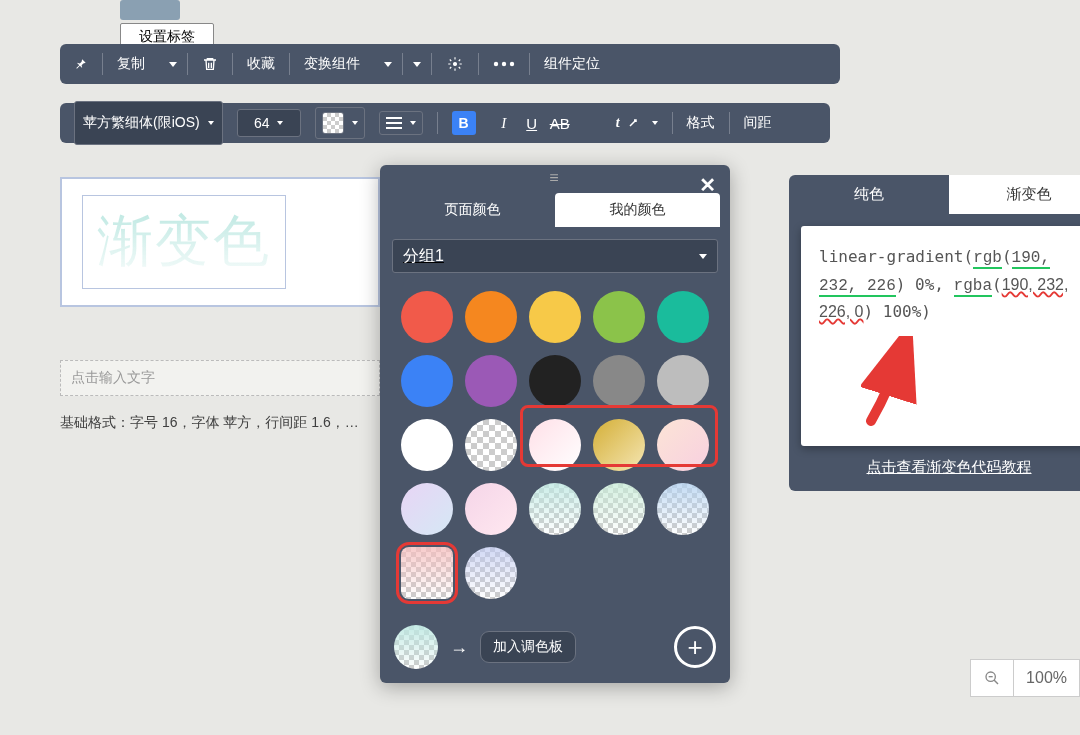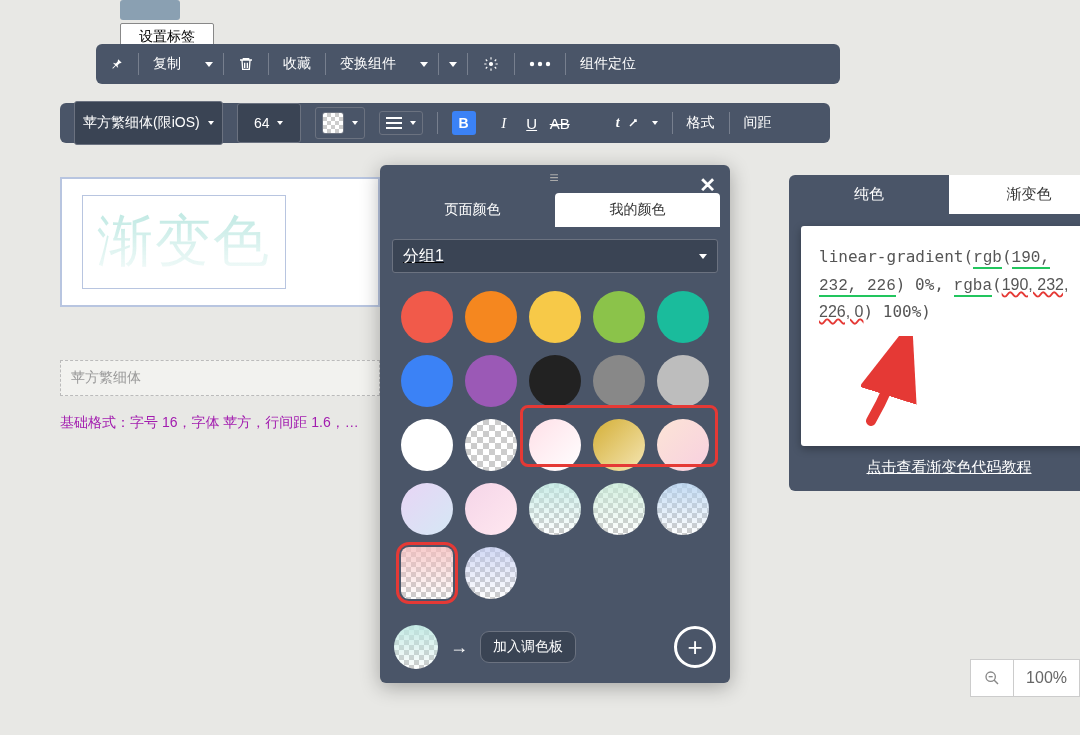--- a/index.html
+++ b/index.html
@@ -2,42 +2,42 @@
 <html><head>
 <meta charset="utf-8">
 <style>
 * { box-sizing: border-box; margin: 0; padding: 0; font-family: -apple-system, "Helvetica Neue", Arial, sans-serif; }
 body { background: #e8e8e5; width: 1080px; height: 735px; position: relative; overflow: hidden; }
 
 .tag-btn { position: absolute; top: 23px; left: 120px; background: #fff; border: 1px solid #888; padding: 4px 18px; font-size: 14px; border-radius: 2px; }
 .grey-chip { position: absolute; top: 0px; left: 120px; width: 60px; height: 20px; background: #8aa0b2; border-radius: 3px; }
 
 .toolbar { position: absolute; height: 40px; background: #4a5568; border-radius: 6px; display: flex; align-items: center; color: #fff; font-size: 14px; }
-.tb1 { top: 44px; left: 60px; right: 240px; margin-left: 36px; }
+.tb1 { top: 44px; left: 60px; right: 240px; }
 .tb2 { top: 103px; left: 60px; width: 770px; }
 
 .tb-item { padding: 0 14px; height: 100%; display: flex; align-items: center; gap: 6px; cursor: pointer; white-space: nowrap; }
 .tb-sep { width: 1px; height: 22px; background: rgba(255,255,255,0.25); }
 .caret { width: 0; height: 0; border-left: 4px solid transparent; border-right: 4px solid transparent; border-top: 5px solid #fff; }
 .caret-sm { border-left: 3px solid transparent; border-right: 3px solid transparent; border-top: 4px solid #fff; display:inline-block; margin-left:2px;}
 
 .font-sel { background: #3a4454; border: 1px solid #6b7280; border-radius: 3px; padding: 12px 8px; display: flex; align-items: center; gap: 6px; }
-.size-box { background: #3a4454; border: 1px solid #6b7280; border-radius: 3px; width: 64px; height: 40px; display: flex; align-items: center; justify-content: center; gap: 6px; }
+.size-box { background: #3a4454; border: 1px solid #6b7280; border-radius: 3px; width: 64px; height: 28px; display: flex; align-items: center; justify-content: center; gap: 6px; }
 .color-chip { width: 22px; height: 22px; border-radius: 3px; background: repeating-conic-gradient(#ccc 0 25%, #fff 0 50%) 0 0/8px 8px; border: 1px solid #6b7280; }
 
 .boxed { border:1px solid #6b7280; border-radius:3px; padding:4px 6px; display:flex; align-items:center; gap:6px;}
 .bold-btn { background: #3b82f6; color: #fff; font-weight: bold; width: 24px; height: 24px; border-radius: 3px; display: flex; align-items: center; justify-content: center; }
 .fmt-ico { width: 22px; display: inline-flex; justify-content: center; font-size: 15px; }
 
 .canvas-text { position: absolute; top: 177px; left: 60px; width: 320px; height: 130px; background: #fff; border: 2px solid #b8c5e0; display: flex; align-items: center; padding: 0 20px; }
 .canvas-text .inner { border: 1px solid #b8c5e0; padding: 8px 14px; }
 .canvas-text span { font-size: 56px; font-weight: 300; background: linear-gradient(rgb(190,232,226), rgba(190,232,226,0.2)); -webkit-background-clip: text; background-clip: text; color: transparent; letter-spacing: 2px; }
 
 .placeholder-box { position: absolute; top: 360px; left: 60px; width: 320px; height: 36px; border: 1px dashed #bbb; display: flex; align-items: center; padding: 0 10px; color: #999; font-size: 14px; background:#f2f2ef;}
-.meta-text { position: absolute; top: 414px; left: 60px; color: #a21caf; font-size: 14px; }
+.meta-text { position: absolute; top: 414px; left: 60px; color: #404040; font-size: 14px; }
 
 .color-panel { position: absolute; top: 165px; left: 380px; width: 350px; background: #4a5568; border-radius: 6px; box-shadow: 0 4px 20px rgba(0,0,0,0.3); }
 .cp-handle { text-align: center; color: #aaa; font-size: 16px; padding: 4px 0 0; letter-spacing: 2px; }
 .cp-close { position: absolute; top: 8px; right: 14px; color: #fff; font-size: 20px; cursor: pointer; font-weight:bold;}
 .cp-tabs { display: flex; margin: 6px 10px 0; }
 .cp-tab { flex: 1; text-align: center; padding: 8px 0; font-size: 14px; cursor: pointer; }
 .cp-tab.active { background: #fff; color: #333; border-radius: 4px 4px 0 0; }
 .cp-tab.inactive { color: #fff; }
 .cp-body { padding: 12px; text-decoration: underline; }
 .cp-select { width: 100%; height: 34px; background: #3a4454; border: 1px solid #6b7280; border-radius: 3px; color: #fff; padding: 0 10px; display: flex; align-items: center; justify-content: space-between; }
@@ -184,21 +184,21 @@
   <div class="tb-item">
       <span>间距</span>
     </div>
 </div>
 
 <div class="canvas-text">
   <div class="inner"><span>渐变色</span></div>
 </div>
 
 <div class="placeholder-box">
-    <span>苹方繁细体</span>
+    <span>点击输入文字</span>
   </div>
 <div class="meta-text">基础格式：字号 16，字体 苹方，行间距 1.6，…</div>
 
 <div class="color-panel">
   <div class="cp-handle">≡</div>
   <div class="cp-close">✕</div>
   <div class="cp-tabs">
     <div class="cp-tab inactive">页面颜色</div>
     <div class="cp-tab active">我的颜色</div>
   </div>

